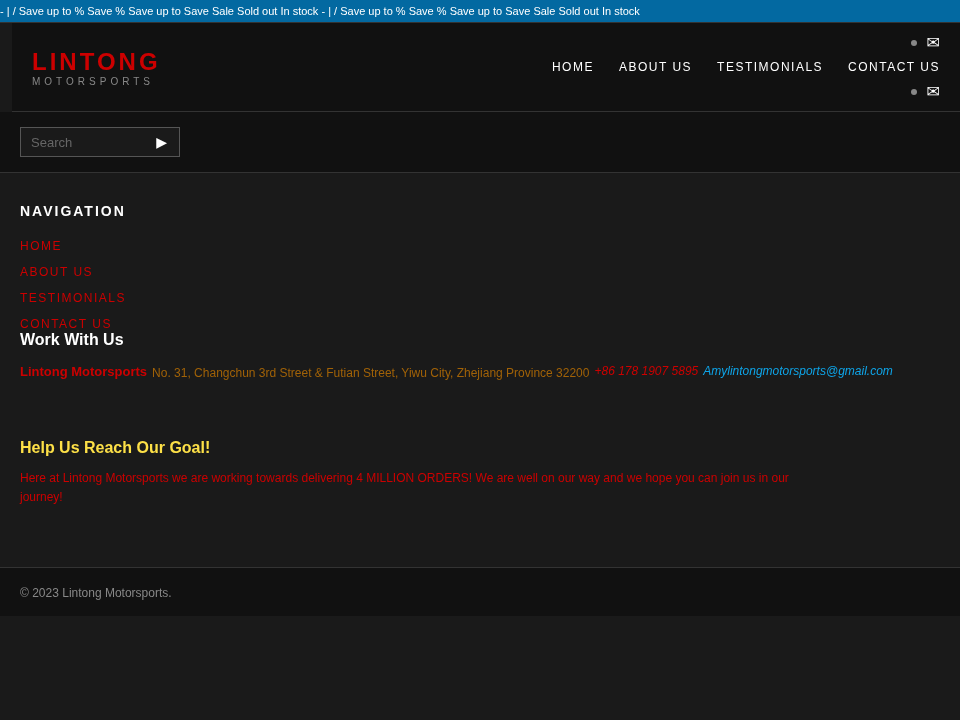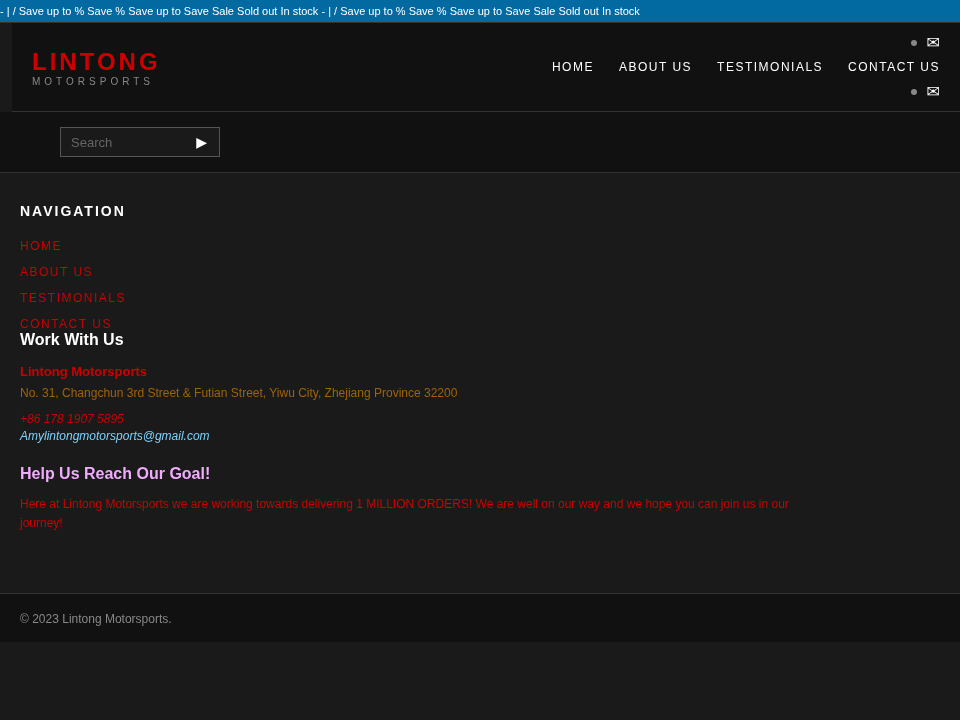--- a/index.html
+++ b/index.html
@@ -126,21 +126,20 @@
       border-bottom: 1px solid #333;
     }
 
     .search-container {
       display: flex;
       align-items: center;
       border: 1px solid #555;
       background-color: #1a1a1a;
       width: 160px;
       padding: 6px 10px;
-      margin-left: 40px;
     }
 
     .search-input {
       background: transparent;
       border: none;
       color: #888;
       font-size: 13px;
       outline: none;
       flex: 1;
       width: 110px;
@@ -188,33 +187,34 @@
       color: #cc0000;
       font-size: 12px;
       letter-spacing: 1.5px;
       text-transform: uppercase;
       cursor: pointer;
       text-decoration: none;
     }
 
     
     .work-section {
-      margin-bottom: 22px;
+      margin-bottom: 47px;
     }
 
     .work-title {
       color: #fff;
       font-size: 16px;
       font-weight: bold;
       margin-bottom: 15px;
     }
 
     .contact-info {
       display: flex;
-      flex-direction: column;
+      flex-direction: row;
+      gap: 5px;
     }
 
     .company-name {
       color: #cc0000;
       font-size: 13px;
       font-weight: bold;
       margin-bottom: 5px;
     }
 
     .address-text {
@@ -225,32 +225,32 @@
     }
 
     .phone-text {
       color: #cc0000;
       font-size: 12px;
       font-style: italic;
       margin-bottom: 3px;
     }
 
     .email-text {
-      color: #7dd3fc;
+      color: #0ea5e9;
       font-size: 12px;
       font-style: italic;
     }
 
     
     .help-section {
       margin-bottom: 30px;
     }
 
     .help-title {
-      color: #f0abfc;
+      color: #fde047;
       font-size: 16px;
       font-weight: bold;
       margin-bottom: 12px;
     }
 
     .help-text {
       color: #cc0000;
       font-size: 12px;
       line-height: 1.6;
       max-width: 800px;
@@ -325,20 +325,20 @@
     <div class="contact-info">
       <div class="company-name">Lintong Motorsports</div>
       <div class="address-text">No. 31, Changchun 3rd Street &amp; Futian Street, Yiwu City, Zhejiang Province 32200</div>
       <div class="phone-text">+86 178 1907 5895</div>
       <div class="email-text">Amylintongmotorsports@gmail.com</div>
     </div>
   </div>
 
   <div class="help-section">
     <div class="help-title">Help Us Reach Our Goal!</div>
-    <div class="help-text">Here at Lintong Motorsports we are working towards delivering 1 MILLION ORDERS! We are well on our way and we hope you can join us in our journey!</div>
+    <div class="help-text">Here at Lintong Motorsports we are working towards delivering 4 MILLION ORDERS! We are well on our way and we hope you can join us in our journey!</div>
   </div>
 
 </div>
 
 <div class="footer-copyright">
   <span class="copyright-text">© 2023 Lintong Motorsports.</span>
 </div>
 
 </body></html>

